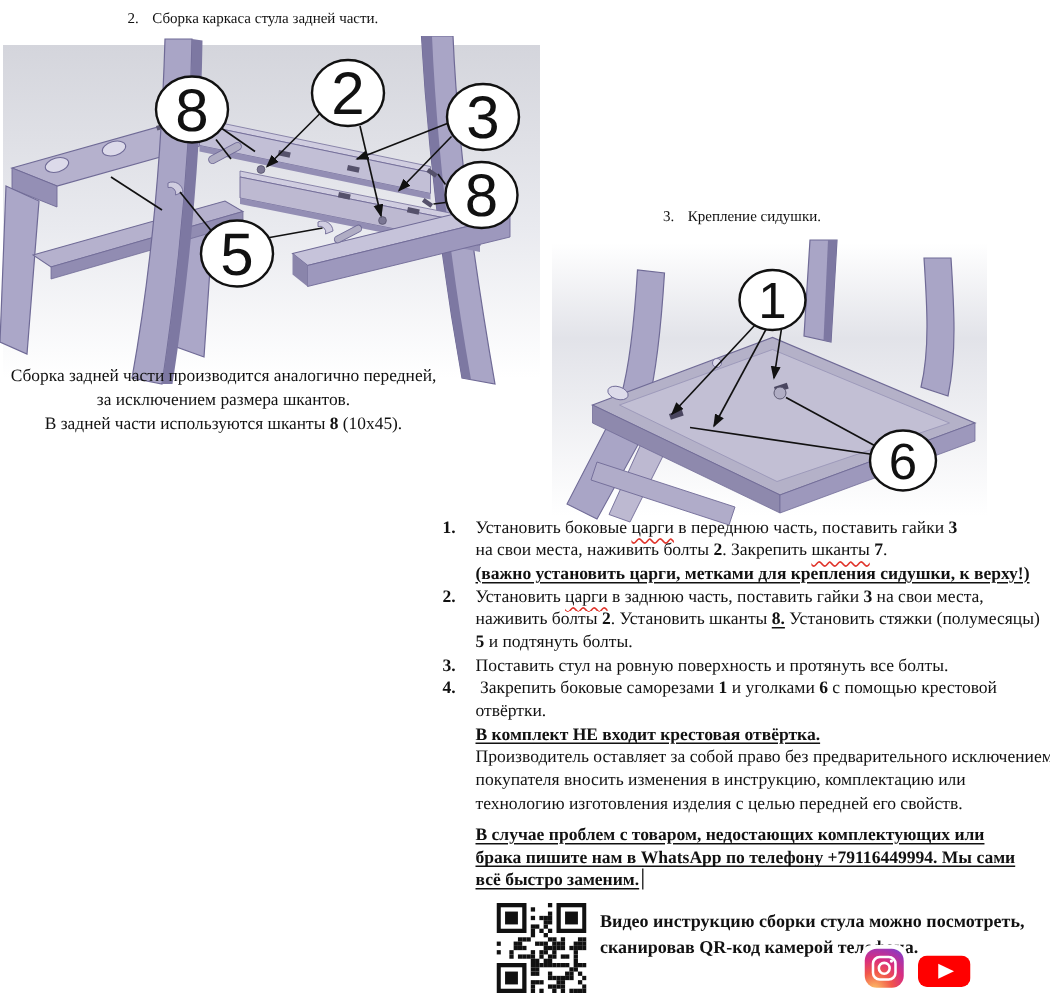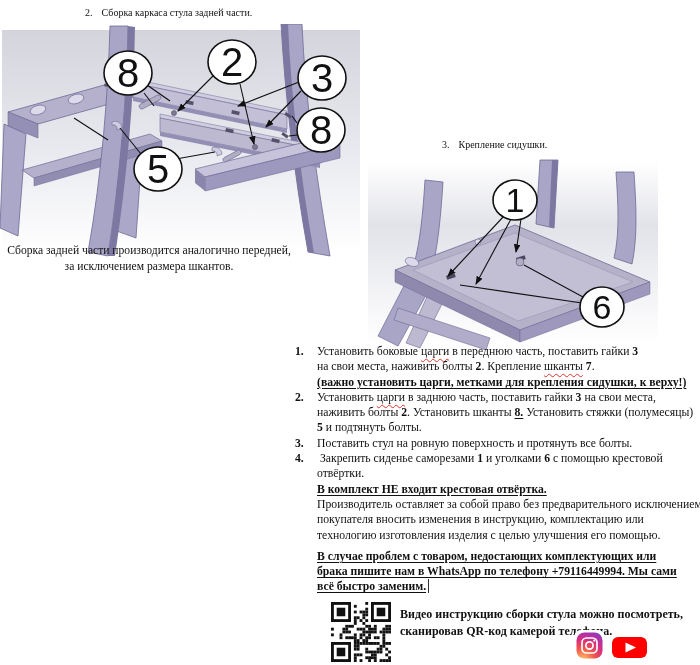--- a/index.html
+++ b/index.html
@@ -143,20 +143,21 @@
     <ellipse cx="321" cy="106" rx="24" ry="22" fill="#fff" stroke="#111" stroke-width="1.6"></ellipse>
     <text class="balloon-num" x="321" y="120" font-size="40" text-anchor="middle">8</text>
     <ellipse cx="158" cy="145" rx="24" ry="22" fill="#fff" stroke="#111" stroke-width="1.6"></ellipse>
     <text class="balloon-num" x="158" y="159" font-size="40" text-anchor="middle">5</text>
   </g>
 </svg>
 
 <div class="abs note rl">
     <div><span>Сборка задней части производится аналогично передней,</span></div>
     <div><span>за исключением размера шкантов.</span></div>
+    <div><span>В задней части используются шканты </span><span class="b">8</span><span> (10x45).</span></div>
   </div>
 
 <div class="abs sec-heading" style="left:406px;top:139px;margin-left:36px;">
   <span class="hnum">3.</span><span>Крепление сидушки.</span>
 </div>
 
 <svg class="abs" style="left:368px;top:158px;" width="292" height="192" viewBox="0 0 292 192">
   <defs>
     <linearGradient id="bg2" x1="0" y1="0" x2="0" y2="1">
       <stop offset="0" stop-color="#ffffff"></stop>
@@ -207,51 +208,51 @@
     <text class="balloon-num" x="234" y="161" font-size="34" text-anchor="middle">6</text>
   </g>
 </svg>
 
 <div class="abs instructions">
   <div>
       <div class="item">
         <div class="num">1.</div>
         <div class="content rl">
           <div><span>Установить боковые </span><span class="sq">царги</span><span> в переднюю часть, поставить гайки </span><span class="b">3</span></div>
-          <div><span>на свои места, наживить болты </span><span class="b">2</span><span>. Крепление </span><span class="sq">шканты</span><span> </span><span class="b">7</span><span>.</span></div>
+          <div><span>на свои места, наживить болты </span><span class="b">2</span><span>. Закрепить </span><span class="sq">шканты</span><span> </span><span class="b">7</span><span>.</span></div>
           <div><span class="b u">(важно установить царги, метками для крепления сидушки, к верху!)</span></div>
         </div>
       </div>
       <div class="item">
         <div class="num">2.</div>
         <div class="content rl">
           <div><span>Установить </span><span class="sq">царги</span><span> в заднюю часть, поставить гайки </span><span class="b">3</span><span> на свои места,</span></div>
           <div><span>наживить болты </span><span class="b">2</span><span>. Установить шканты </span><span class="b u">8.</span><span> Установить стяжки (полумесяцы)</span></div>
           <div><span class="b">5</span><span> и подтянуть болты.</span></div>
         </div>
       </div>
       <div class="item">
         <div class="num">3.</div>
         <div class="content rl">
           <div><span>Поставить стул на ровную поверхность и протянуть все болты.</span></div>
         </div>
       </div>
       <div class="item">
         <div class="num">4.</div>
         <div class="content rl">
-          <div><span> Закрепить сиденье саморезами </span><span class="b">1</span><span> и уголками </span><span class="b">6</span><span> с помощью крестовой</span></div>
+          <div><span> Закрепить боковые саморезами </span><span class="b">1</span><span> и уголками </span><span class="b">6</span><span> с помощью крестовой</span></div>
           <div><span>отвёртки.</span></div>
         </div>
       </div>
     </div>
   <div class="after-block rl">
       <div><span class="b u">В комплект НЕ входит крестовая отвёртка.</span></div>
       <div><span>Производитель оставляет за собой право без предварительного исключением</span></div>
       <div><span>покупателя вносить изменения в инструкцию, комплектацию или</span></div>
-      <div><span>технологию изготовления изделия с целью улучшения его помощью.</span></div>
+      <div><span>технологию изготовления изделия с целью передней его свойств.</span></div>
     </div>
   <div class="whatsapp-block rl">
       <div><span class="b u">В случае проблем с товаром, недостающих комплектующих или</span></div>
       <div><span class="b u">брака пишите нам в WhatsApp по телефону +79116449994. Мы сами</span></div>
       <div><span class="b u">всё быстро заменим.</span><span class="bar"></span></div>
     </div>
 </div>
 
 <svg class="abs" style="left:331px;top:602px;" width="60" height="60" viewBox="0 0 60 60">
   <rect x="0" y="0" width="60" height="60" fill="#fff"></rect>

